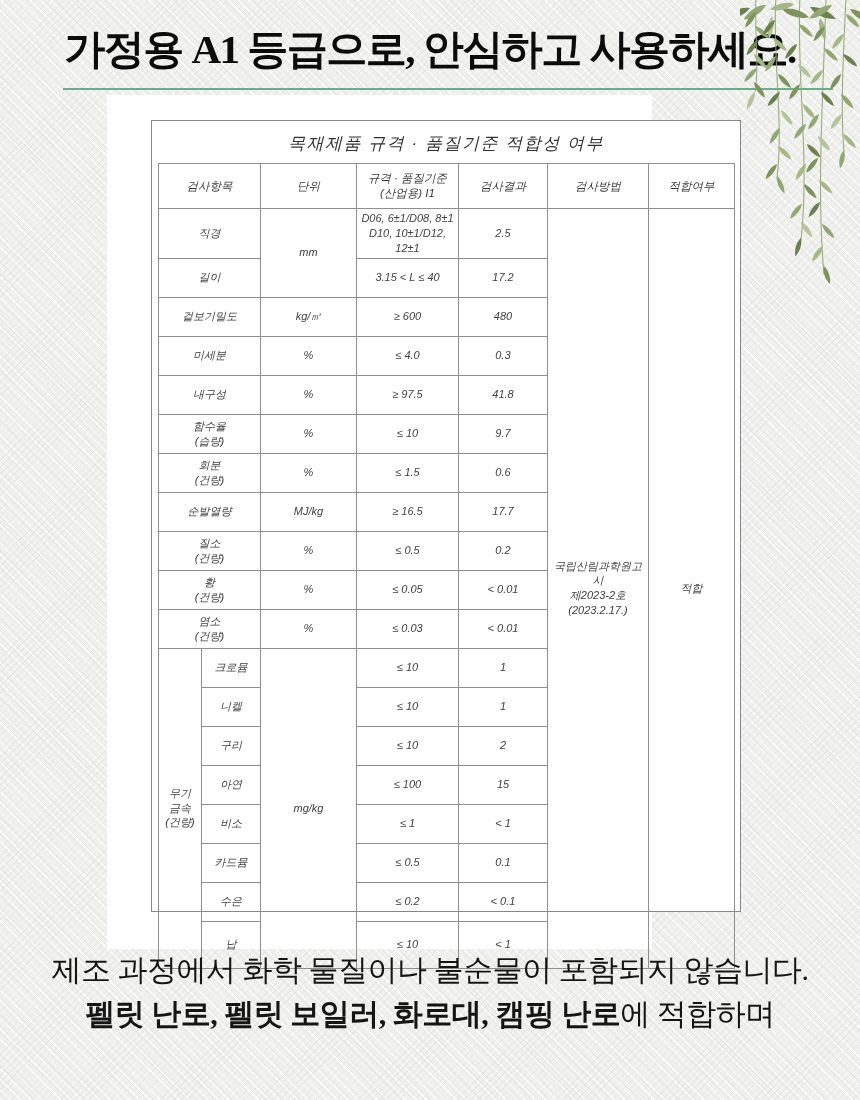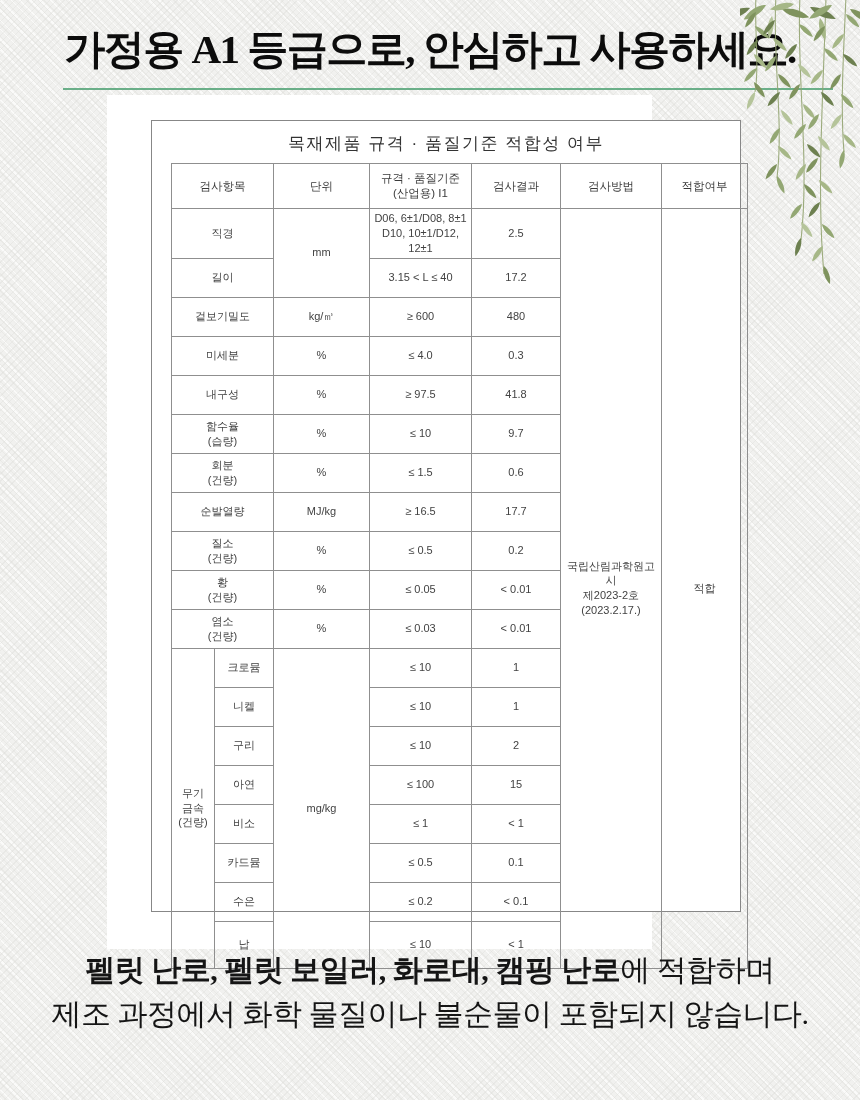--- a/index.html
+++ b/index.html
@@ -21,32 +21,33 @@
     font-size:41px;font-weight:bold;color:#0c0c0c;letter-spacing:-1.5px;
     white-space:nowrap;
   }
   .accent-line{
     position:absolute;top:88px;left:63px;width:770px;height:2px;
     background:#54a377;opacity:.85;
   }
   .panel{
     position:absolute;left:107px;top:95px;width:545px;height:854px;
     background:#ffffff;
+    font-style:italic;
   }
   .frame{
     position:absolute;left:44px;top:25px;width:588px;height:790px;
     border:1px solid #878787;background:#fff;
   }
   .frame-title{
     height:42px;line-height:46px;text-align:center;
     font-size:17px;color:#333;letter-spacing:1.5px;font-weight:500;
   }
   table.grid{
     border-collapse:collapse;table-layout:fixed;
-    width:576px;margin-left:19px;
+    width:576px;margin-left:6px;
     color:#424242;
   }
   .grid th,.grid td{
     border:1px solid #8f8f8f;
     text-align:center;vertical-align:middle;
     padding:2px 3px;font-weight:normal;
     overflow:hidden;
   }
   .grid th{font-size:11.5px;height:40px;color:#3a3a3a;}
   .grid td{font-size:11px;height:34px;line-height:1.35;}
@@ -293,18 +294,18 @@
           <td>≤ 10</td>
           <td>&lt; 1</td>
         </tr>
       </tbody>
     </table>
   </div>
 </div>
 
 <div class="footer">
   <div>
+    <span>제조 과정에서 화학 물질이나 불순물이 포함되지 않습니다.</span>
+  </div>
+  <div>
     <span class="b">펠릿 난로, 펠릿 보일러, 화로대, 캠핑 난로</span><span>에 적합하며</span>
   </div>
-  <div>
-    <span>제조 과정에서 화학 물질이나 불순물이 포함되지 않습니다.</span>
-  </div>
 </div>
 
 </body></html>

